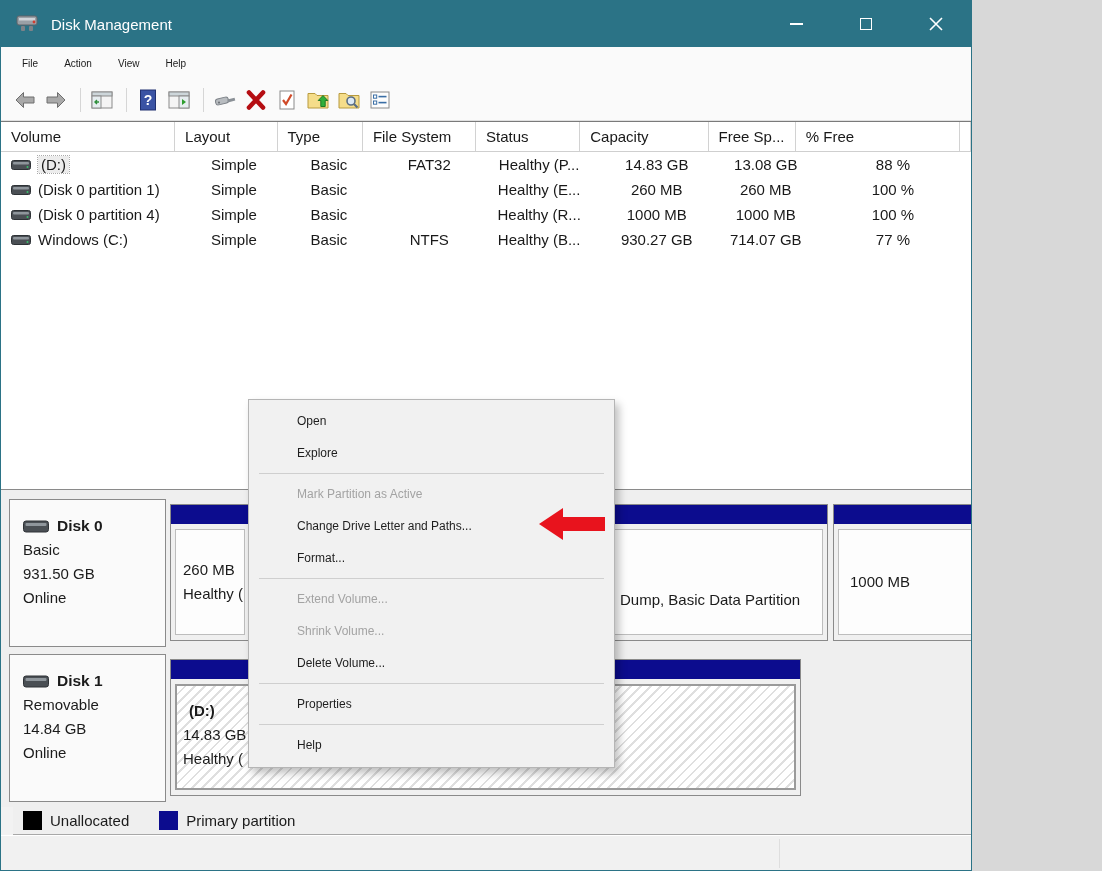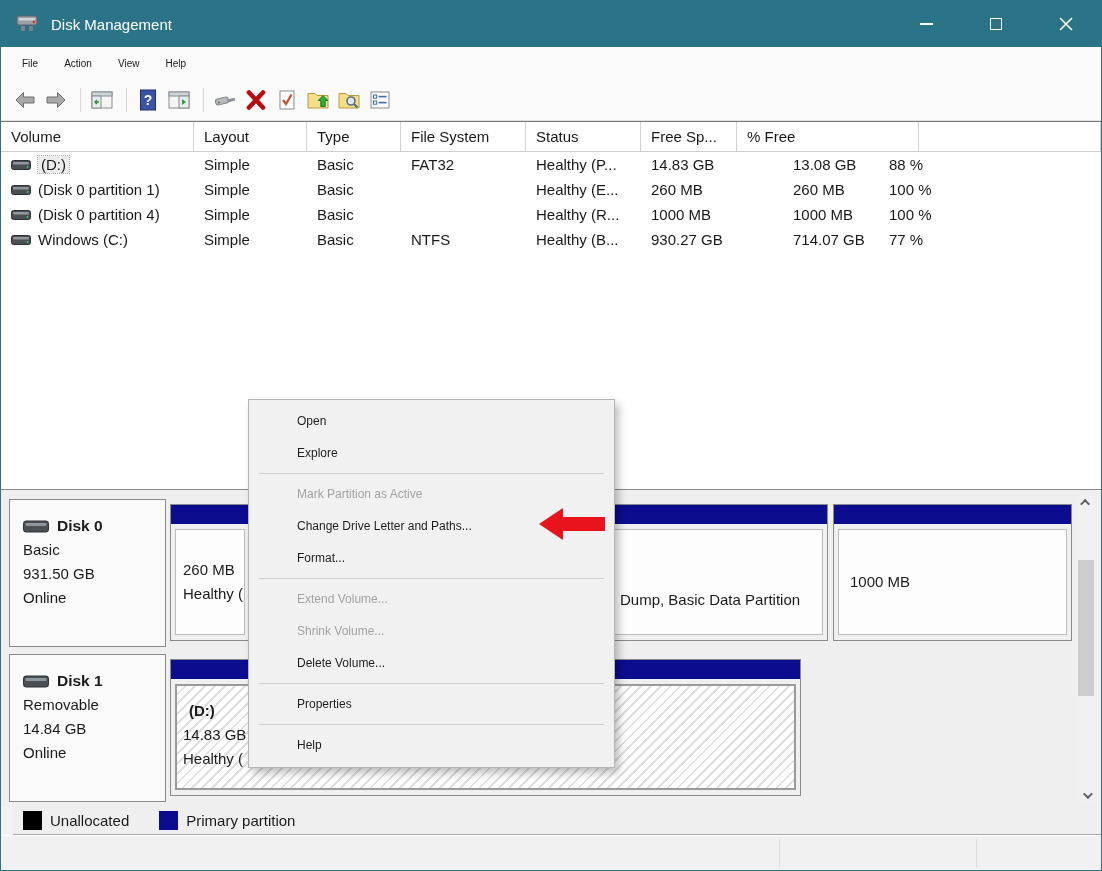--- a/index.html
+++ b/index.html
@@ -1,39 +1,39 @@
 <!DOCTYPE html>
 <html><head>
 <meta charset="utf-8">
 <style>
   html,body{margin:0;padding:0;background:#d8d8d8;}
   *{box-sizing:border-box;}
   #window{
-    position:relative;width:1102px;height:871px;overflow:hidden;
+    position:relative;width:972px;height:871px;overflow:hidden;
     font-family:"Liberation Sans",sans-serif;background:#f2f2f2;
     border:1px solid #2b7386;
   }
   
   .titlebar{position:absolute;left:0;top:0;width:100%;height:46px;background:#2b7386;display:flex;align-items:center;}
   .titlebar .app-icon{margin-left:14px;width:26px;height:22px;flex:0 0 auto;}
   .titlebar .title{color:#ffffff;font-size:15px;margin-left:10px;}
   .win-controls{position:absolute;right:0;top:0;height:46px;display:flex;}
   .win-btn{width:70px;height:46px;display:flex;align-items:center;justify-content:center;cursor:default;}
   .glyph-min{width:13px;height:1.6px;background:#fff;}
   .glyph-max{width:12px;height:12px;border:1.6px solid #fff;}
   
   .menubar{position:absolute;left:0;top:46px;width:100%;height:32px;background:#fafafa;display:flex;align-items:center;padding-left:8px;}
   .menubar .menu-item{font-size:10px;color:#1b1b1b;padding:4px 13px;}
   
   .toolbar{position:absolute;left:0;top:78px;width:100%;height:42px;background:#fafafa;border-bottom:1px solid #e0e0e0;display:flex;align-items:center;padding-left:10px;}
   .tb-btn{width:28px;height:28px;display:flex;align-items:center;justify-content:center;margin-right:3px;}
   .tb-btn svg{width:24px;height:24px;}
   .tb-sep{width:1px;height:24px;background:#d6d6d6;margin:0 7px;}
   
-  .listpane{position:absolute;left:0;top:120px;width:100%;height:368px;background:#ffffff;border-top:1px solid #7a7a7a;}
+  .listpane{position:absolute;left:0;top:120px;width:100%;height:368px;background:#ffffff;border-top:1px solid #7a7a7a;text-align:center;}
   .vl-header{display:flex;height:30px;border-bottom:1px solid #cfcfcf;background:#ffffff;}
   .vl-hcell{border-right:1px solid #d2d2d2;font-size:15px;color:#191919;display:flex;align-items:center;padding-left:10px;}
   .vl-row{display:flex;height:25px;align-items:center;font-size:15px;color:#191919;}
   .vl-cell{padding-left:10px;white-space:nowrap;overflow:hidden;}
   .c0{width:193px;}.c1{width:113px;}.c2{width:94px;}.c3{width:125px;}
   .c4{width:115px;}.c5{width:142px;}.c6{width:96px;}.c7{width:182px;}.c8{flex:1;}
   .vol-cell{display:flex;align-items:center;gap:7px;padding-left:10px;}
   .mini-disk{width:20px;height:10px;flex:0 0 auto;}
   .hl{background:#ececec;outline:1px dotted #ababab;padding:0 3px;}
   
@@ -193,20 +193,21 @@
     </div>
   </div>
 
   <div class="listpane">
     <div class="vl-header">
       <div class="vl-hcell c0">Volume</div>
       <div class="vl-hcell c1">Layout</div>
       <div class="vl-hcell c2">Type</div>
       <div class="vl-hcell c3">File System</div>
       <div class="vl-hcell c4">Status</div>
+      <div class="vl-hcell c5">Capacity</div>
       <div class="vl-hcell c6">Free Sp...</div>
       <div class="vl-hcell c7">% Free</div>
       <div class="vl-hcell c8"></div>
     </div>
 
     <div class="vl-row">
       <div class="vol-cell c0">
         <svg class="mini-disk" viewBox="0 0 20 10">
             <rect x="0.5" y="0.5" width="19" height="9" rx="2" fill="#4a4f54" stroke="#2e3236"></rect>
             <rect x="2" y="2" width="16" height="2.5" rx="1" fill="#8f969c"></rect>

